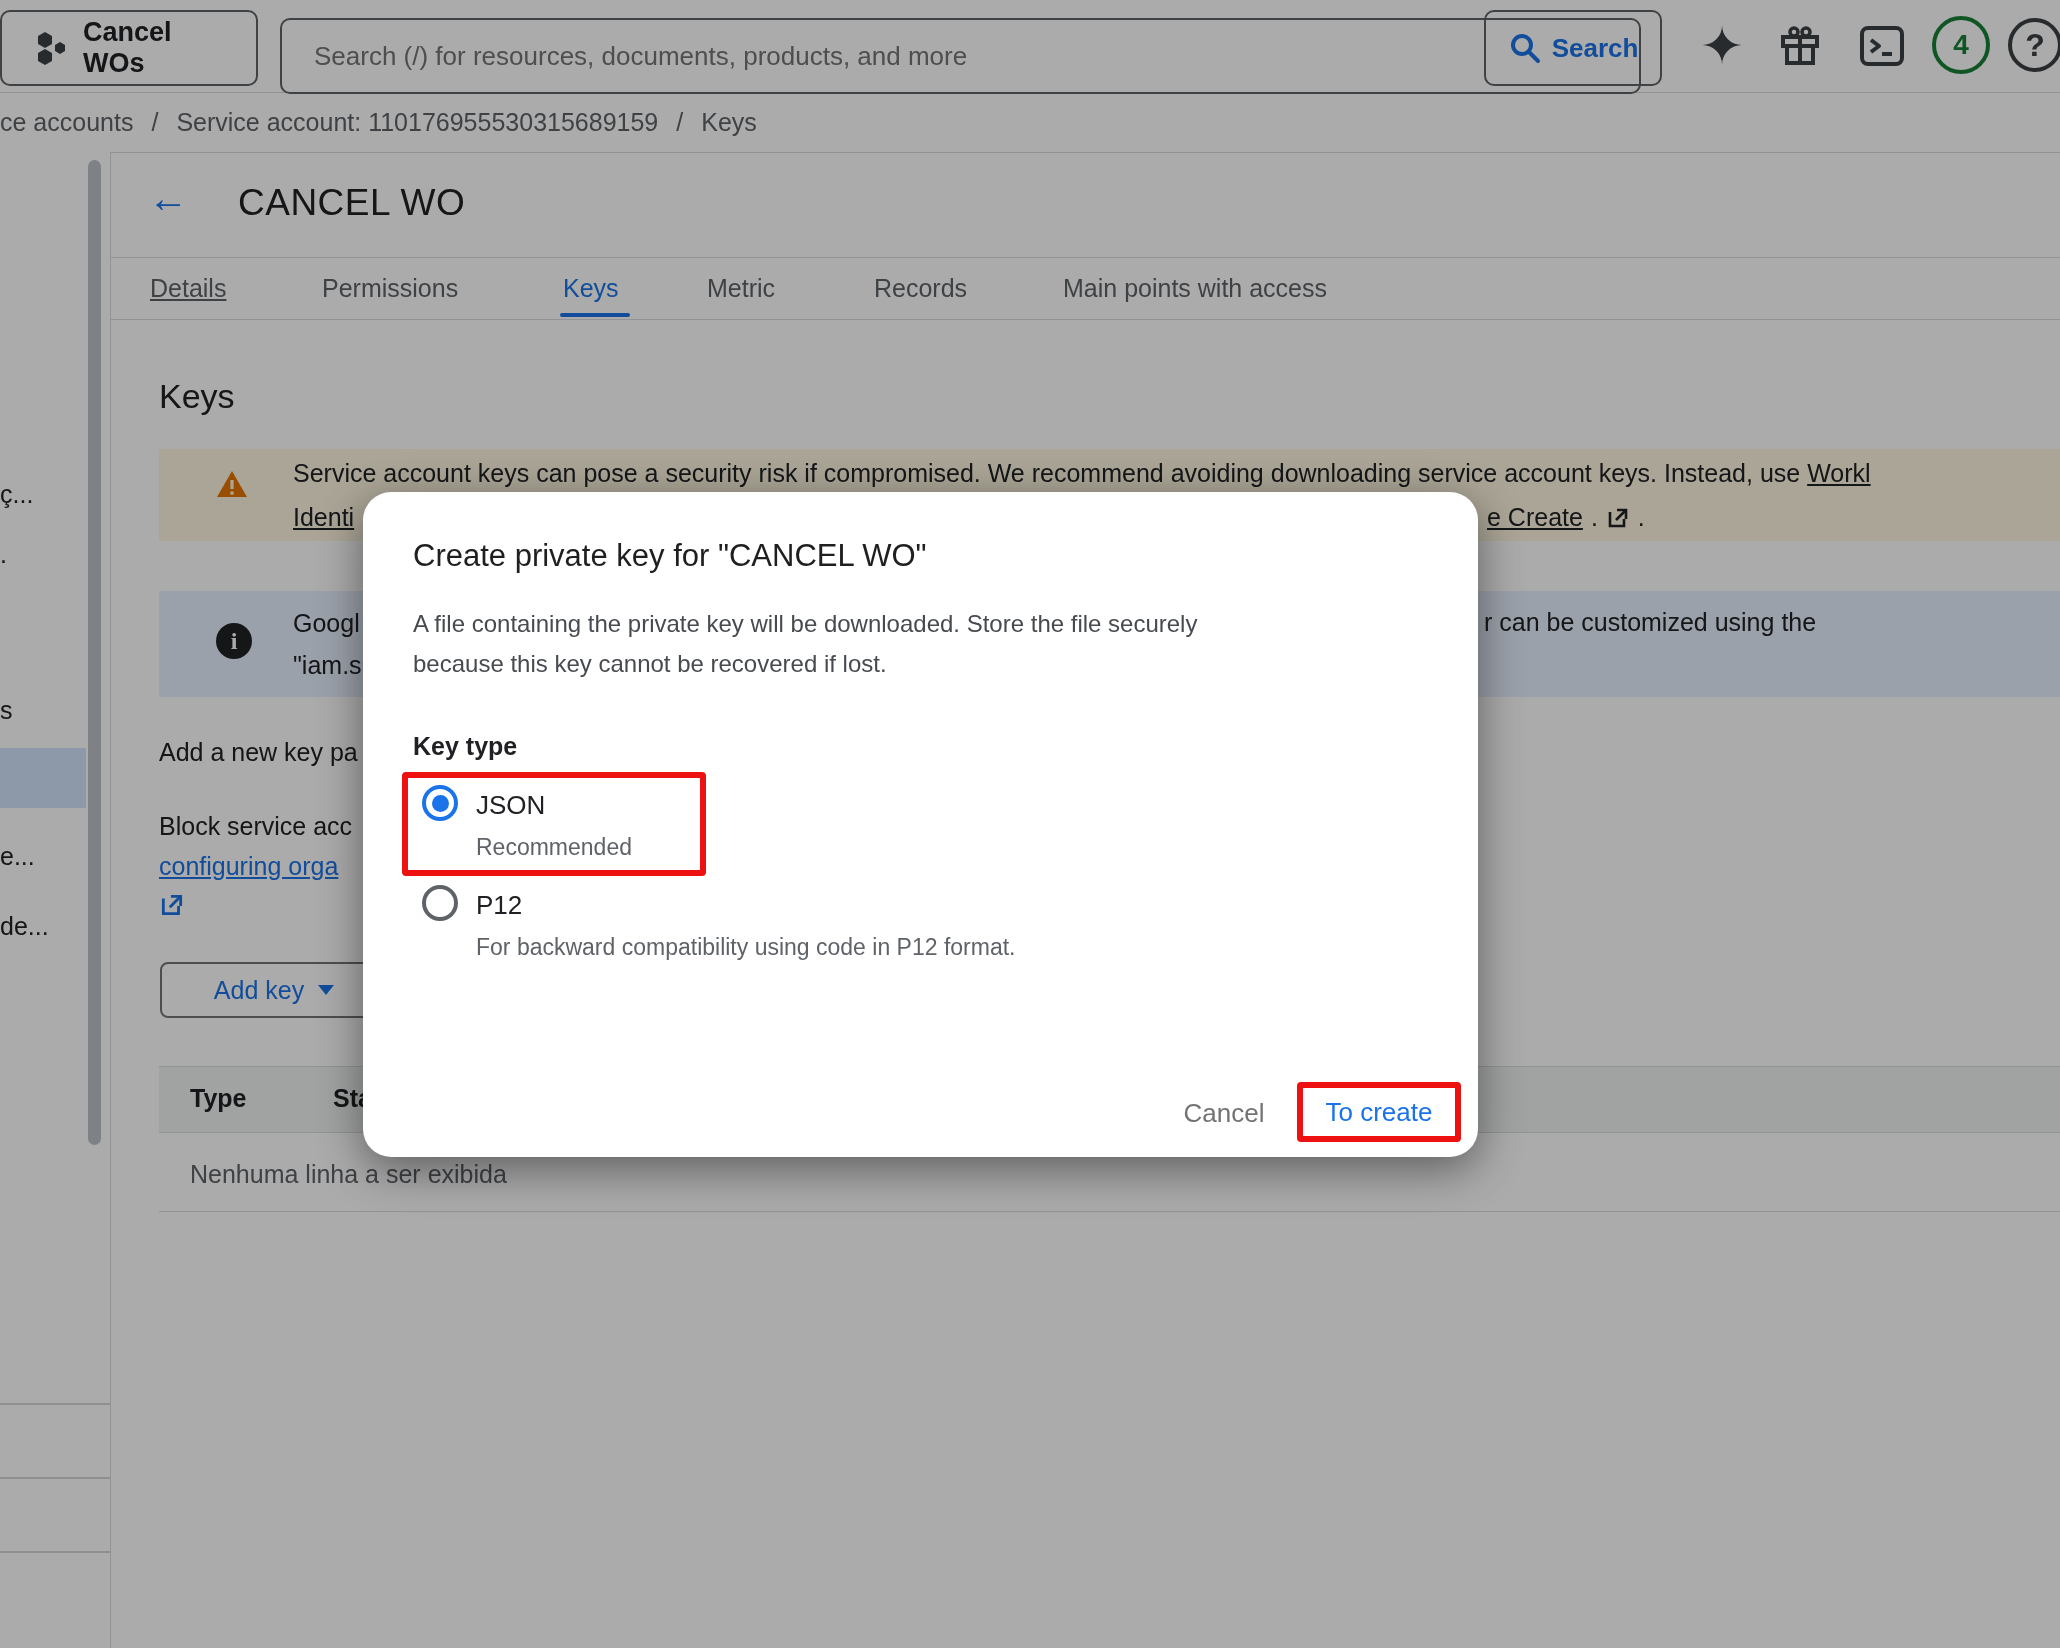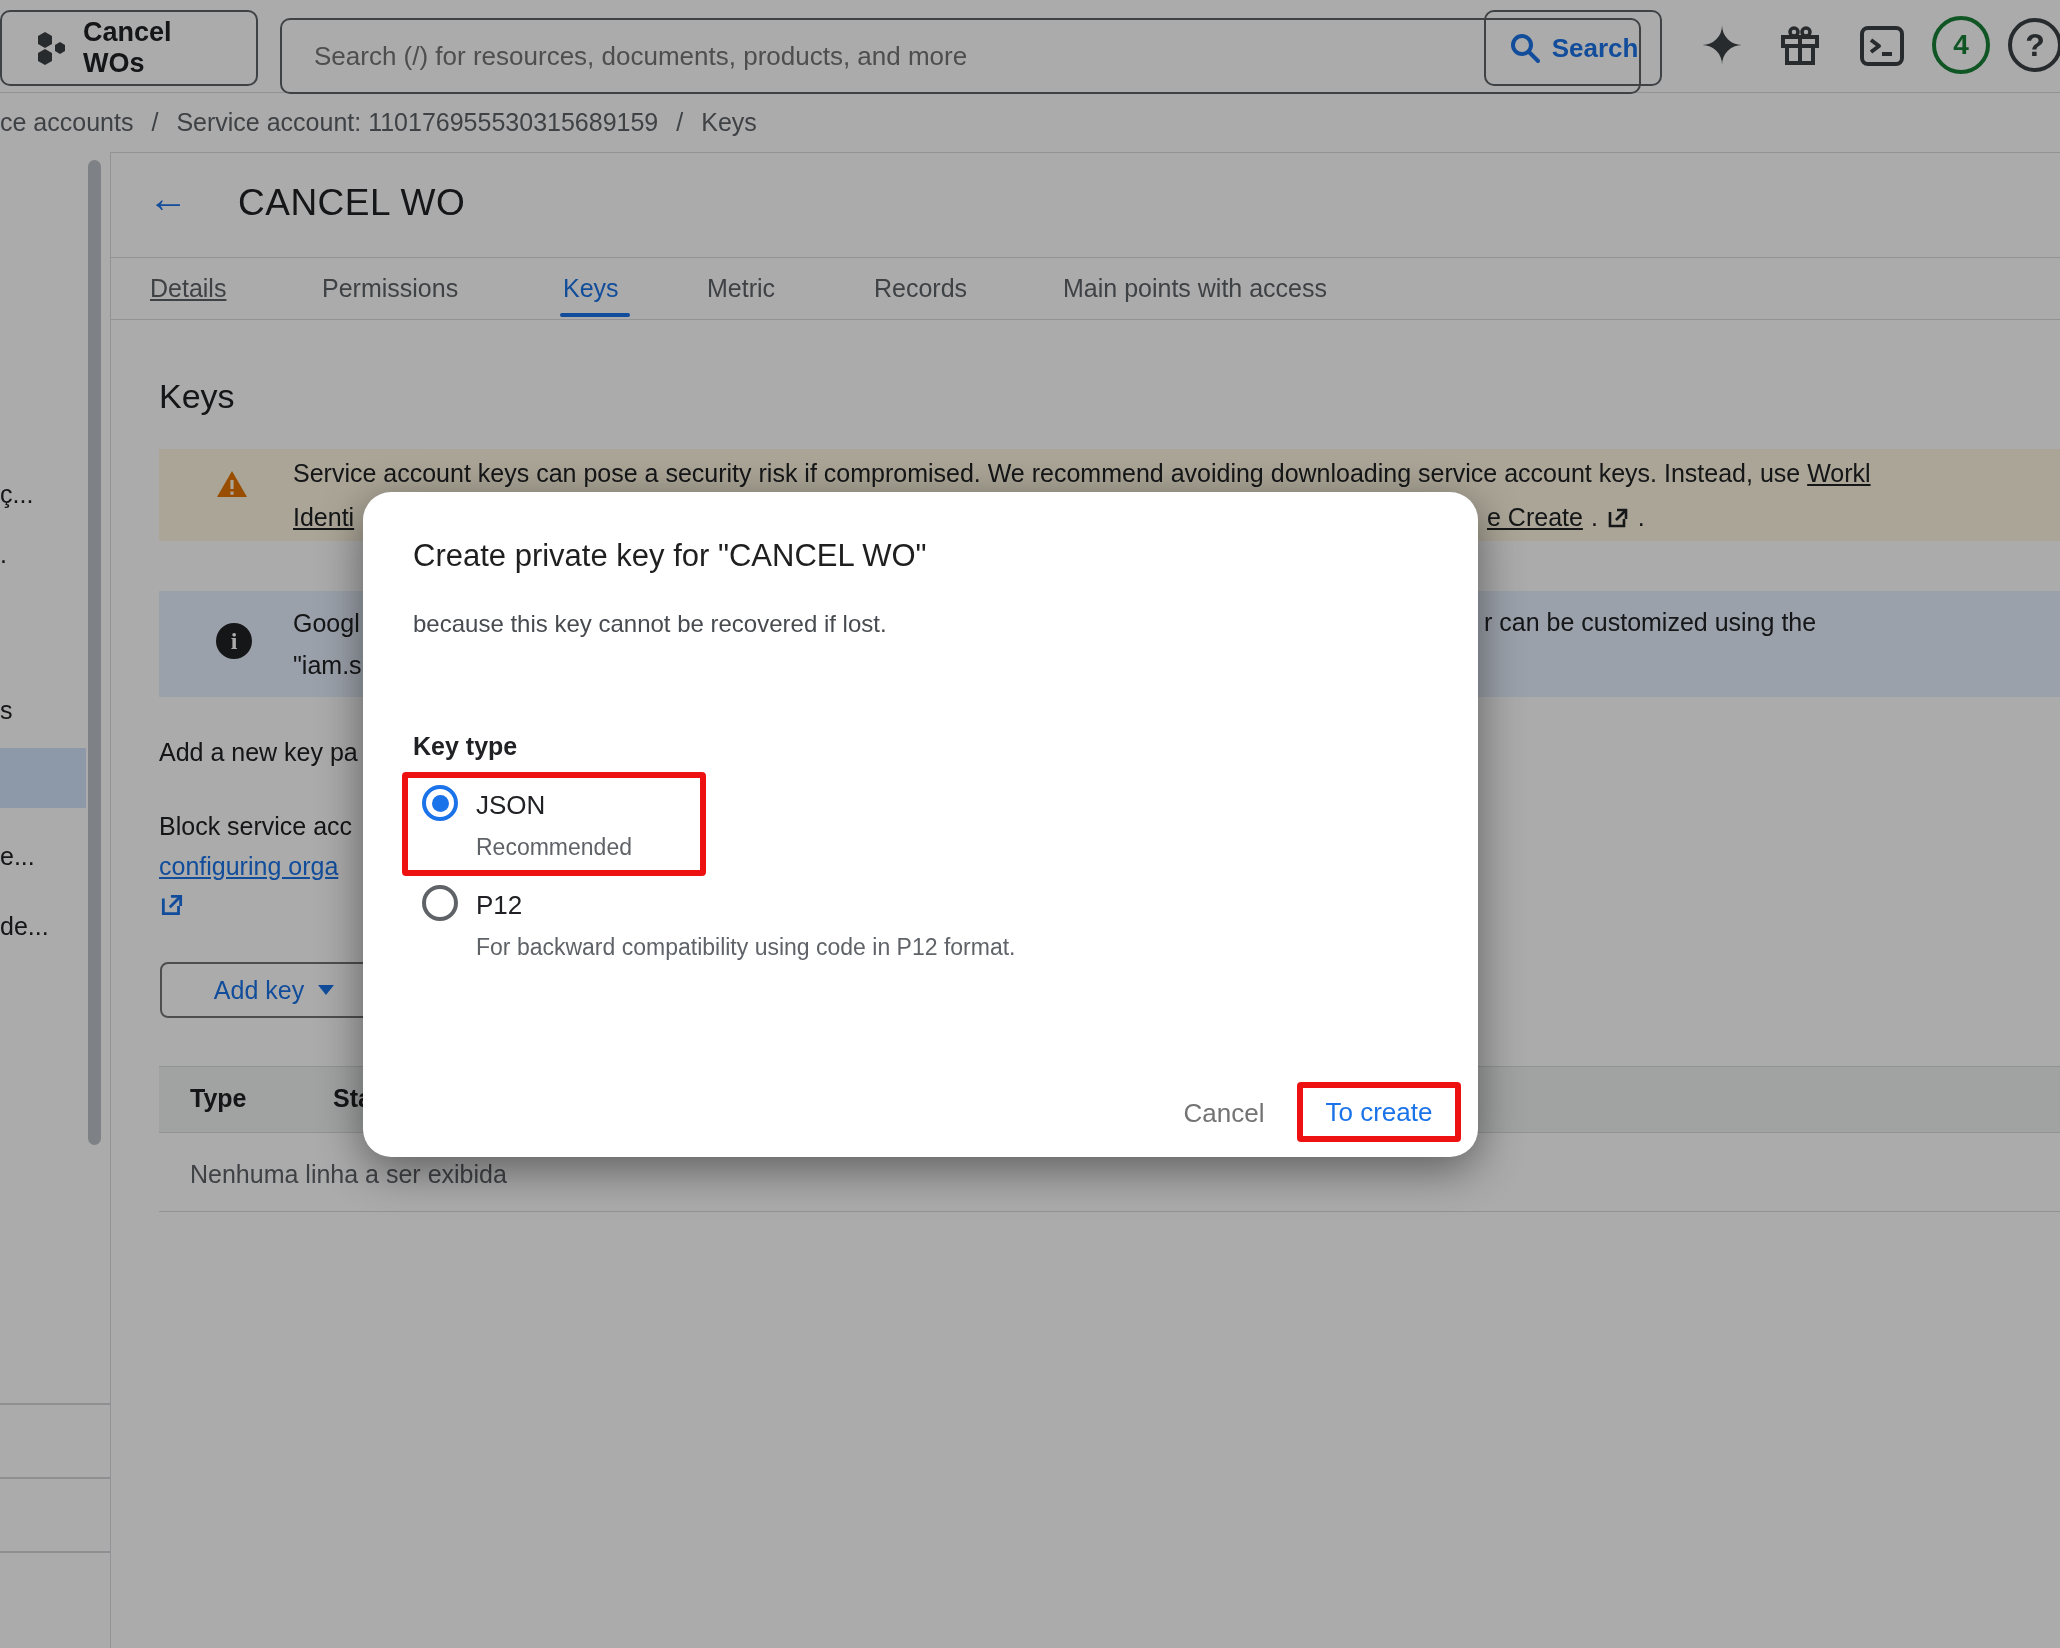--- a/index.html
+++ b/index.html
@@ -242,20 +242,21 @@
   <div class="abs th" style="left:190px;">Type</div>
   <div class="abs th" style="left:333px;">Stat</div>
   <div class="abs empty-row nowrap">Nenhuma linha a ser exibida</div>
   <div class="abs row-line"></div>
 
   <div class="abs dim"></div>
 
   <div class="abs modal">
     <div class="abs m-title nowrap">Create private key for "CANCEL WO"</div>
     <div class="abs m-body">
+      <div>A file containing the private key will be downloaded. Store the file securely</div>
       <div>because this key cannot be recovered if lost.</div>
     </div>
     <div class="abs m-keytype">Key type</div>
 
     <div class="abs redbox redbox1"></div>
 
     <div class="abs radio-outer radio-on" style="left:59px;top:293px;">
       <span class="dot"></span>
     </div>
     <div class="abs opt-label" style="left:113px;top:298px;">JSON</div>

